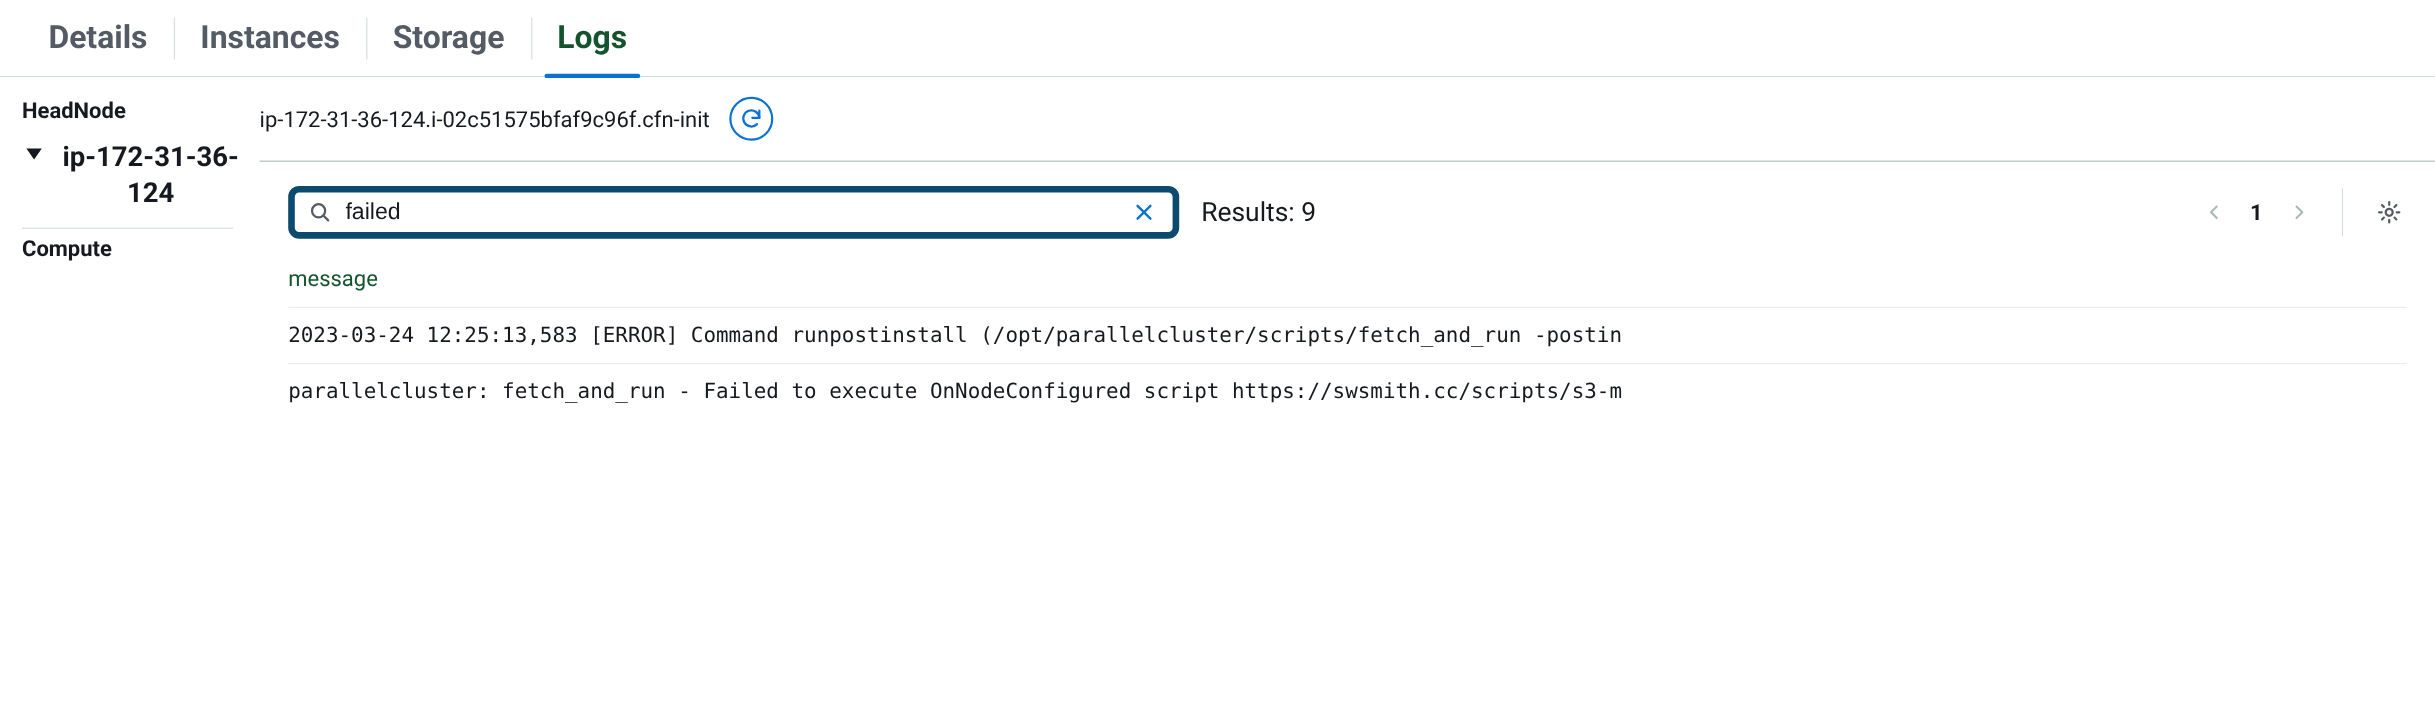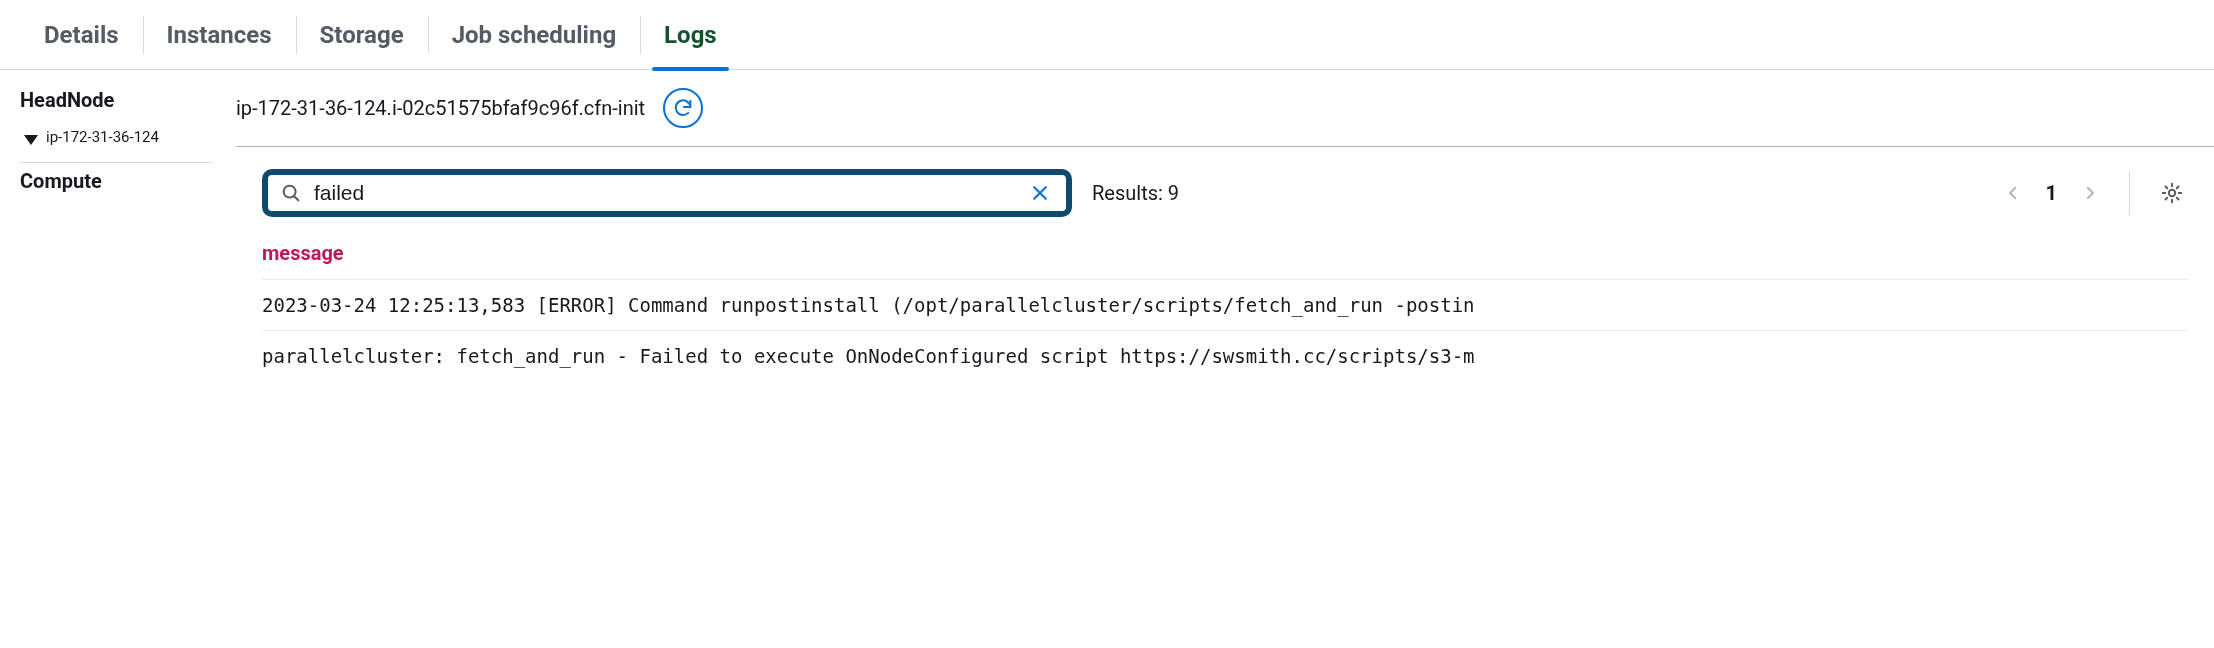--- a/index.html
+++ b/index.html
@@ -18,21 +18,21 @@
     padding: 0 20px;
     border-bottom: 1px solid #d5dbdb;
     height: 70px;
   }
   .tab {
     padding: 0 24px;
     height: 46px;
     display: flex;
     align-items: center;
     font-weight: 700;
-    font-size: 24px;
+    font-size: 29px;
     color: #545b64;
     cursor: pointer;
     position: relative;
   }
   .tab + .tab::before {
     content: "";
     position: absolute;
     left: 0;
     top: 4px;
     bottom: 4px;
@@ -67,25 +67,26 @@
   }
   .side-group {
     font-weight: 700;
     font-size: 20px;
     margin-bottom: 12px;
   }
   .tree-item {
     display: flex;
     align-items: flex-start;
     gap: 8px;
-    font-weight: 400;
-    font-size: 15px;
+    font-weight: 700;
+    font-size: 25px;
     cursor: pointer;
     padding: 4px 0 4px 4px;
     line-height: 1.3;
+    text-align: center;
   }
   .caret {
     width: 0; height: 0;
     border-left: 7px solid transparent;
     border-right: 7px solid transparent;
     border-top: 10px solid #16191f;
     margin-top: 7px;
     flex-shrink: 0;
   }
   .side-hr {
@@ -167,21 +168,21 @@
     background: transparent;
   }
   .clear-btn {
     background: none; border: none; cursor: pointer;
     display: flex; align-items: center; justify-content: center;
     width: 28px; height: 28px;
   }
   .clear-btn svg { width: 20px; height: 20px; stroke: #0972d3; stroke-width: 2.6; }
 
   .results {
-    font-size: 20px;
+    font-size: 24px;
     color: #16191f;
     text-align: right;
   }
 
   .spacer { flex: 1; }
 
   .pager {
     display: flex;
     align-items: center;
     gap: 20px;
@@ -205,42 +206,41 @@
     background: none; border: none; cursor: pointer; padding: 4px;
     display: flex; align-items: center;
   }
   .gear-btn svg { width: 24px; height: 24px; stroke: #545b64; fill: none; stroke-width: 2; }
 
   
   .table {
     padding: 0 26px;
   }
   .thead {
-    font-weight: 700;
+    font-weight: 400;
     font-size: 20px;
-    color: #be185d;
+    color: #14532d;
     padding: 6px 0 14px 0;
   }
   .row {
     border-top: 1px solid #e9ebed;
     padding: 14px 0;
     font-family: ui-monospace, "SFMono-Regular", Menlo, Consolas, monospace;
     font-size: 19px;
     white-space: nowrap;
     overflow: hidden;
   }
 </style>
 </head>
 <body>
 
 <div class="tabs">
   <div class="tab">Details</div>
   <div class="tab">Instances</div>
   <div class="tab">Storage</div>
-  <div class="tab">Job scheduling</div>
   <div class="tab active">Logs</div>
 </div>
 
 <div class="main">
 
   <div class="sidebar">
     <div class="side-group">HeadNode</div>
 
     <div class="tree-item">
       <span class="caret"></span>

